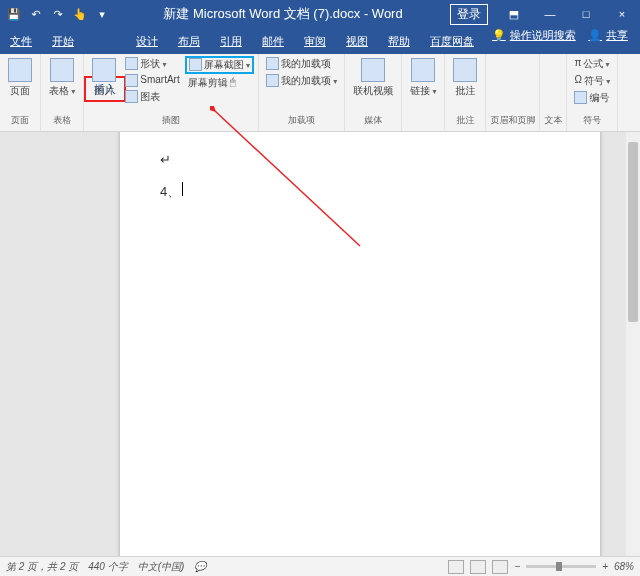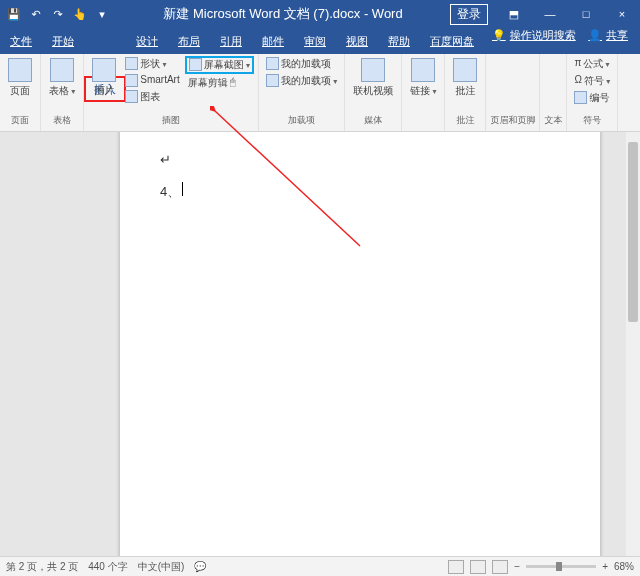--- a/index.html
+++ b/index.html
@@ -28,21 +28,21 @@
 .small-ico { width: 13px; height: 13px; background: #d4e3f5; border: 1px solid #89a6c9; flex-shrink: 0; }
 .highlighted-btn { border: 2px solid #0ea5e9; padding: 0 2px; }
 .dropdown-caret::after { content: " ▾"; font-size: 8px; color: #666; }
 .doc-area { position: absolute; top: 132px; left: 0; right: 0; bottom: 20px; background: #e6e6e6; overflow: hidden; }
 .page { position: absolute; left: 120px; top: -10px; width: 480px; height: 560px; background: #fff; box-shadow: 0 1px 4px rgba(0,0,0,0.3); padding: 30px 40px; }
 .page-text { font-size: 13px; color: #333; font-family: "SimSun", serif; }
 .cursor-line { display: inline-block; border-left: 1px solid #000; height: 14px; margin-left: 2px; }
 .arrow-svg { position: absolute; top: 106px; left: 210px; width: 160px; height: 150px; pointer-events: none; }
 .scrollbar-v { position: absolute; right: 0; top: 132px; bottom: 20px; width: 14px; background: #f0f0f0; }
 .scrollthumb { position: absolute; left: 2px; right: 2px; top: 10px; height: 180px; background: #c1c1c1; border-radius: 2px; }
-.statusbar { position: absolute; bottom: 0; left: 0; right: 0; height: 20px; background: #f3f3f3; border-top: 1px solid #d4d4d4; display: flex; align-items: center; font-size: 10px; color: #555; padding: 0 6px; gap: 10px; }
+.statusbar { position: absolute; bottom: 0; left: 0; right: 0; height: 20px; background: #f3f3f3; border-top: 1px solid #d4d4d4; display: flex; align-items: center; font-size: 10px; color: #555; padding: 0 6px; gap: 10px; font-style: italic; }
 .status-right { margin-left: auto; display: flex; align-items: center; gap: 6px; }
 .zoom-slider { width: 70px; height: 3px; background: #ccc; position: relative; }
 .zoom-thumb { position: absolute; left: 30px; top: -3px; width: 6px; height: 9px; background: #888; }
 .view-btn { width: 16px; height: 14px; border: 1px solid #aaa; background: #eee; cursor: pointer; }
 </style>
 </head>
 <body>
 
 <div class="titlebar">
   <div class="qat">

